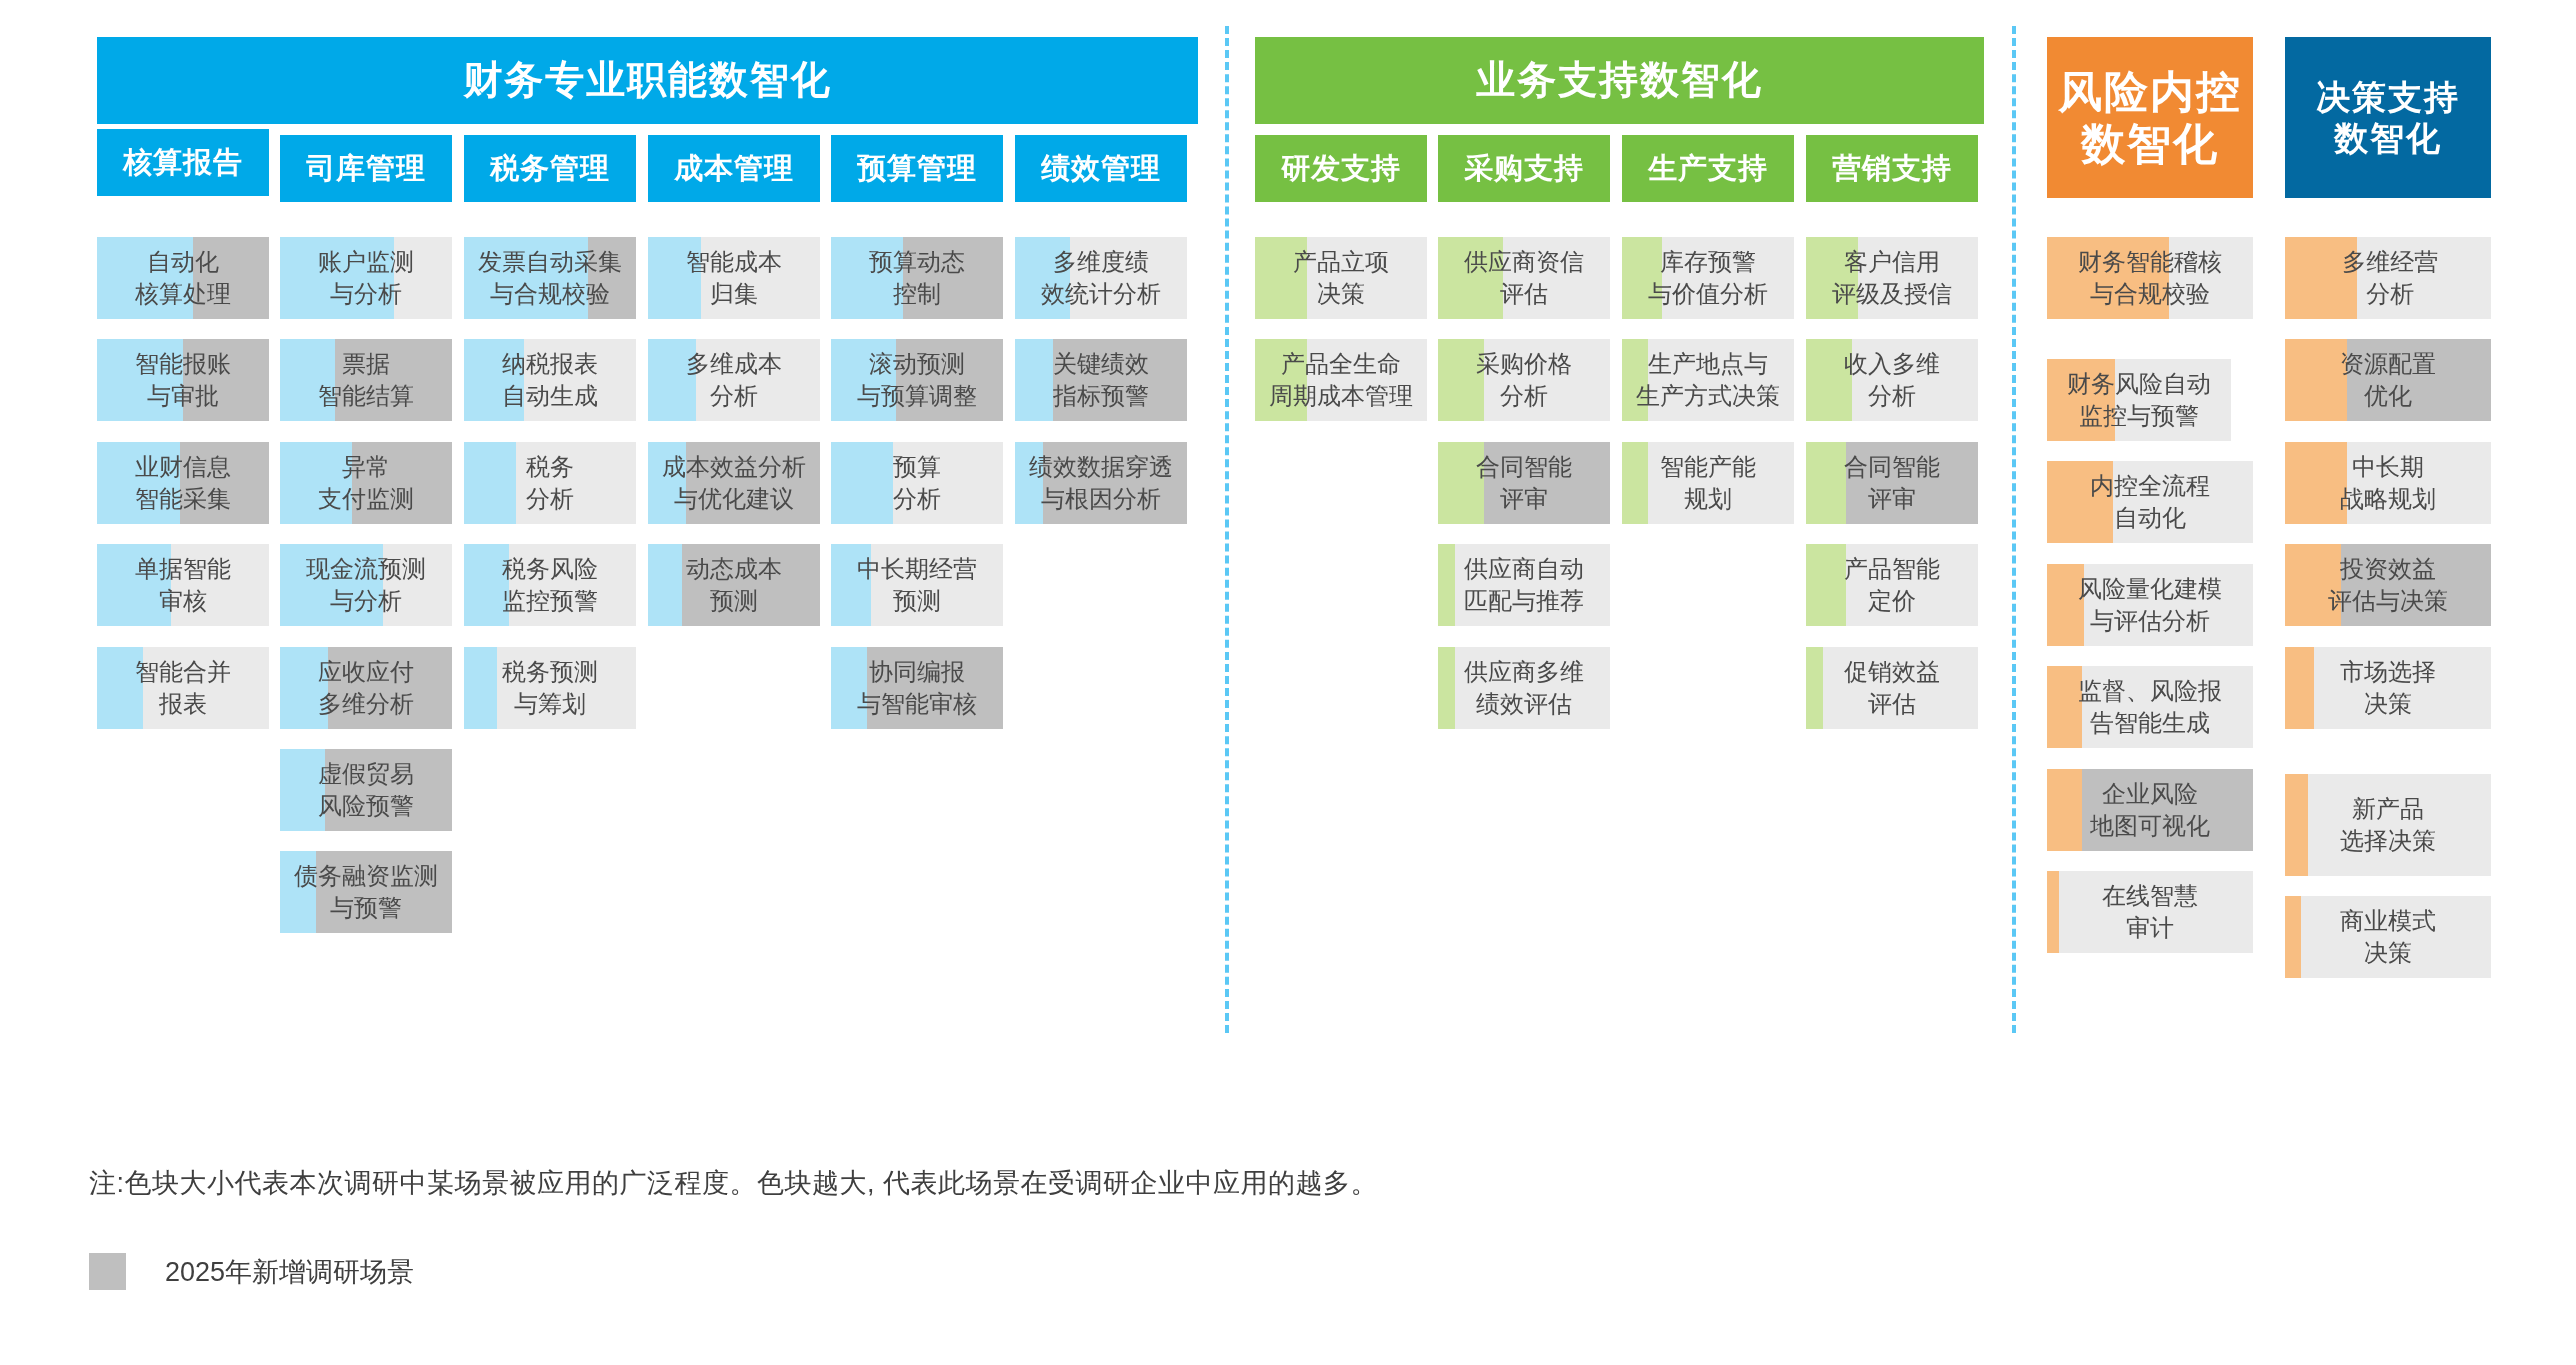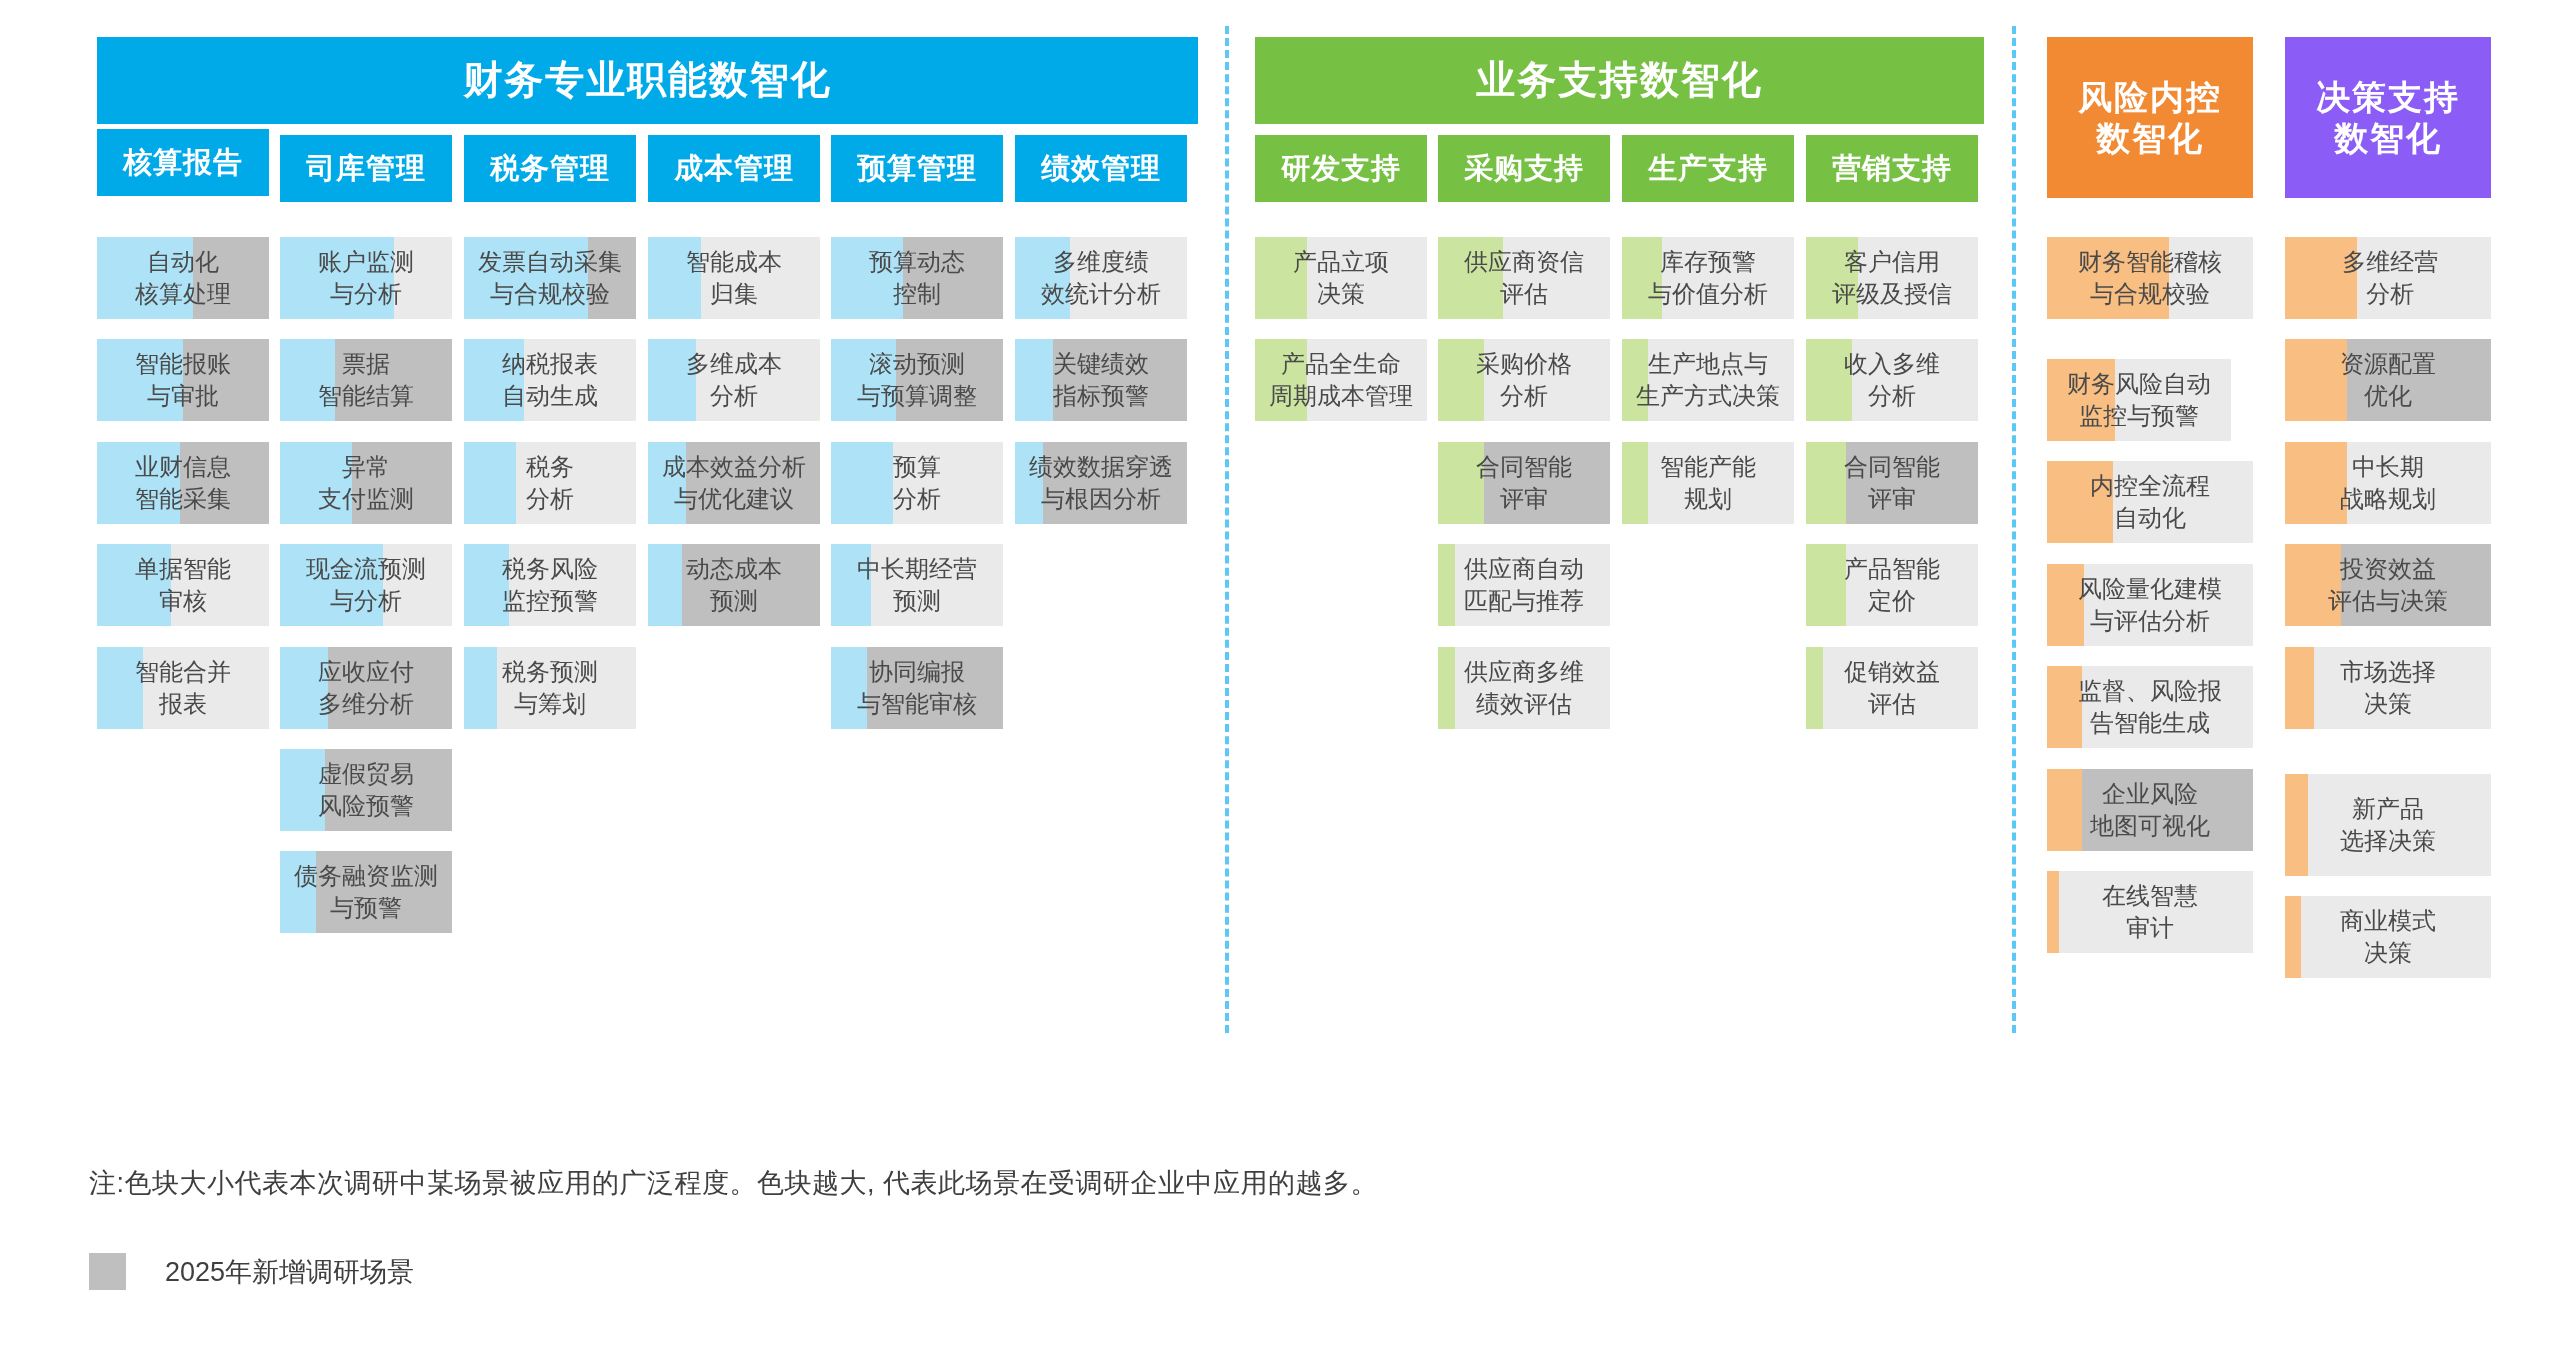--- a/index.html
+++ b/index.html
@@ -14,22 +14,22 @@
 
   
   .banner{
     position:absolute;
     display:flex;align-items:center;justify-content:center;
     color:#ffffff;font-weight:bold;letter-spacing:1.9px;
     text-align:center;line-height:1.18;
   }
   .banner-fin{left:97px;top:37px;width:1101px;height:87px;background:#00A9E8;font-size:39px;}
   .banner-biz{left:1255px;top:37px;width:729px;height:87px;background:#76C043;font-size:39px;}
-  .banner-risk{left:2047px;top:37px;width:206px;height:161px;background:#F18A33;font-size:34px;}
-  .banner-dec{left:2285px;top:37px;width:206px;height:161px;background:#8b5cf6;font-size:34px;}
+  .banner-risk{left:2047px;top:37px;width:206px;height:161px;background:#F18A33;font-size:44px;}
+  .banner-dec{left:2285px;top:37px;width:206px;height:161px;background:#0369a1;font-size:34px;}
 
   
   .colhead{
     position:absolute;height:67px;
     display:flex;align-items:center;justify-content:center;
     color:#fff;font-weight:bold;font-size:29px;letter-spacing:0.9px;
   }
   .colhead.blue{background:#00A9E8;}
   .colhead.green{background:#76C043;}
 

